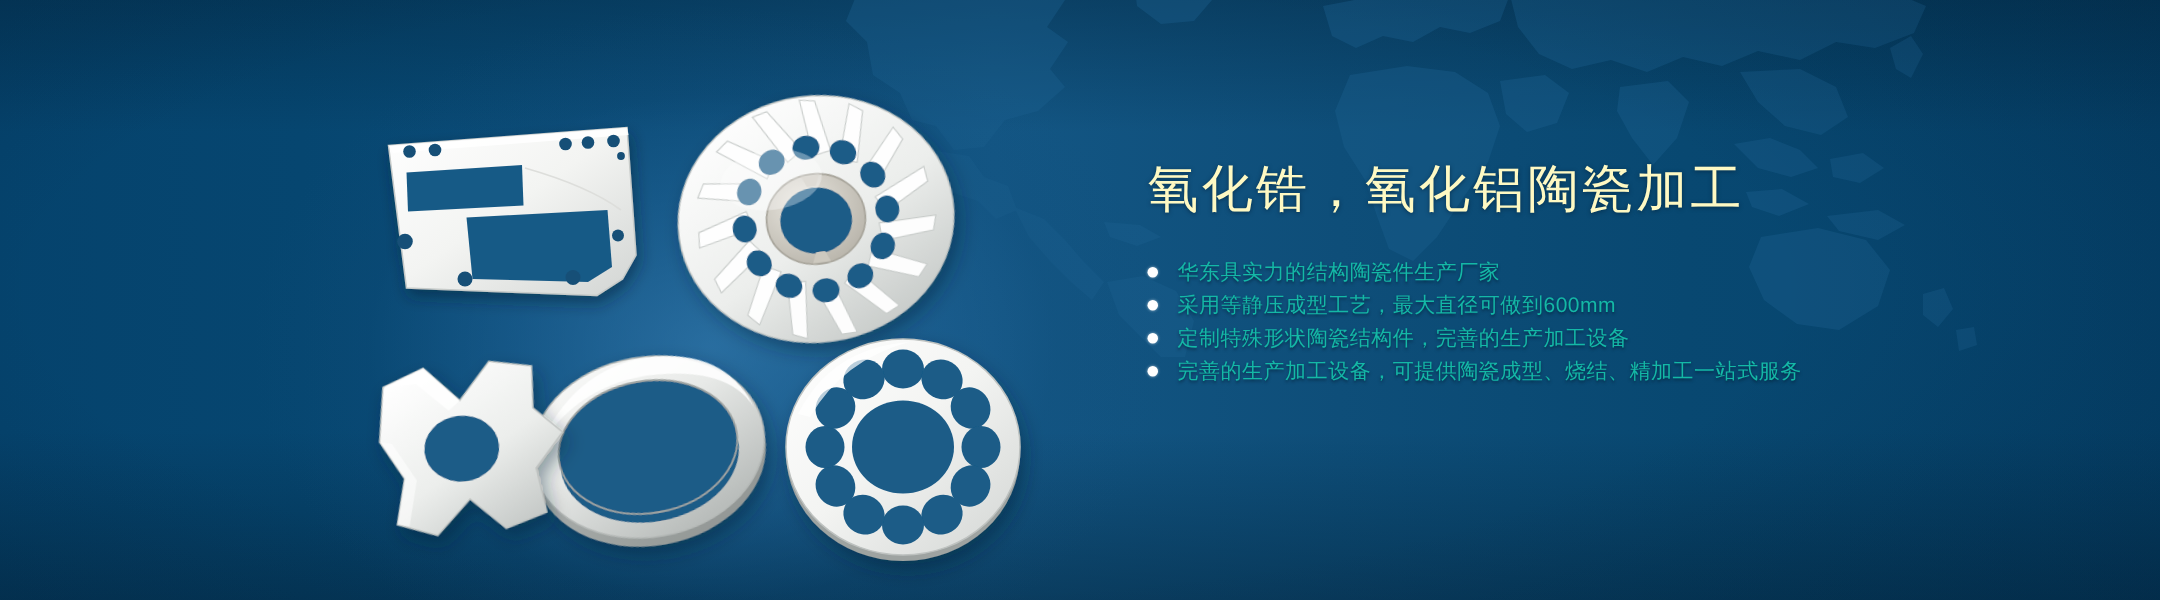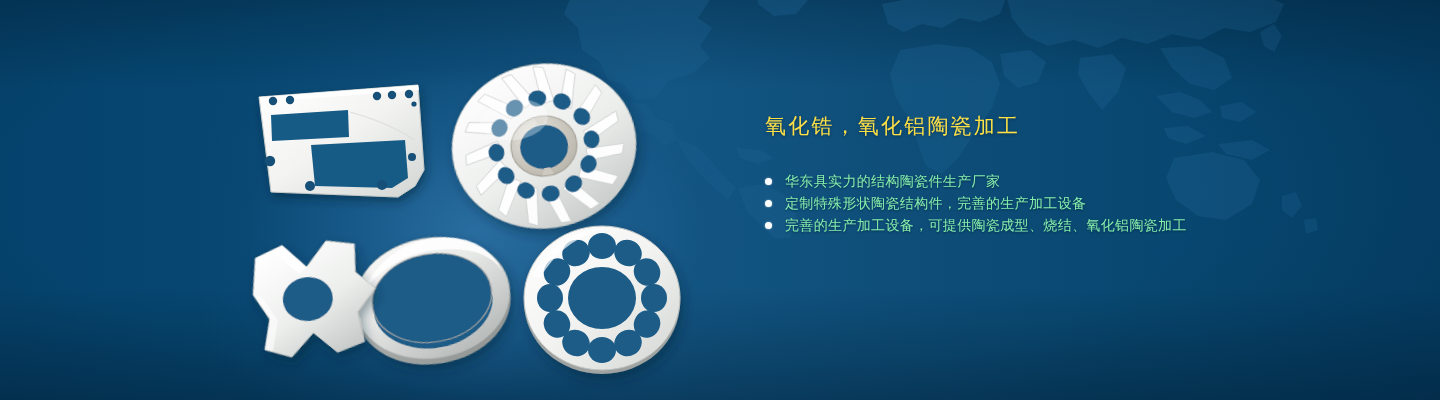--- a/index.html
+++ b/index.html
@@ -67,23 +67,23 @@
     pointer-events:none;
   }
 
   
   .copy {
     position:absolute;
     left:765px; top:106px;
     width:620px;
   }
   .headline {
-    font-size:21px;
+    font-size:34px;
     line-height:40px;
-    color:#fde047;
+    color:#fef9c3;
     letter-spacing:2.2px;
     font-weight:400;
     text-shadow:0 1px 3px rgba(0,25,45,.55);
     white-space:nowrap;
   }
   .bullets { margin-top:24px; }
   .bullet {
     display:flex;
     align-items:center;
     height:22px;
@@ -94,21 +94,21 @@
     flex:0 0 auto;
     width:7px; height:7px;
     border-radius:50%;
     background:#ffffff;
     margin-right:13px;
     box-shadow:0 0 2px rgba(255,255,255,.6);
   }
   .btext {
     font-size:14px;
     line-height:22px;
-    color:#86efac;
+    color:#14b8a6;
     letter-spacing:.35px;
     text-shadow:0 1px 2px rgba(0,22,40,.55);
     white-space:nowrap;
   }
 </style>
 </head>
 <body>
 
 <div class="banner">
 
@@ -305,22 +305,26 @@
   <div class="copy">
     <div class="headline">氧化锆，氧化铝陶瓷加工</div>
 
     <div class="bullets">
       <div class="bullet">
         <span class="dot"></span>
         <span class="btext">华东具实力的结构陶瓷件生产厂家</span>
       </div>
       <div class="bullet">
         <span class="dot"></span>
+        <span class="btext">采用等静压成型工艺，最大直径可做到600mm</span>
+      </div>
+      <div class="bullet">
+        <span class="dot"></span>
         <span class="btext">定制特殊形状陶瓷结构件，完善的生产加工设备</span>
       </div>
       <div class="bullet">
         <span class="dot"></span>
-        <span class="btext">完善的生产加工设备，可提供陶瓷成型、烧结、氧化铝陶瓷加工</span>
+        <span class="btext">完善的生产加工设备，可提供陶瓷成型、烧结、精加工一站式服务</span>
       </div>
     </div>
   </div>
 
 </div>
 
 </body></html>

